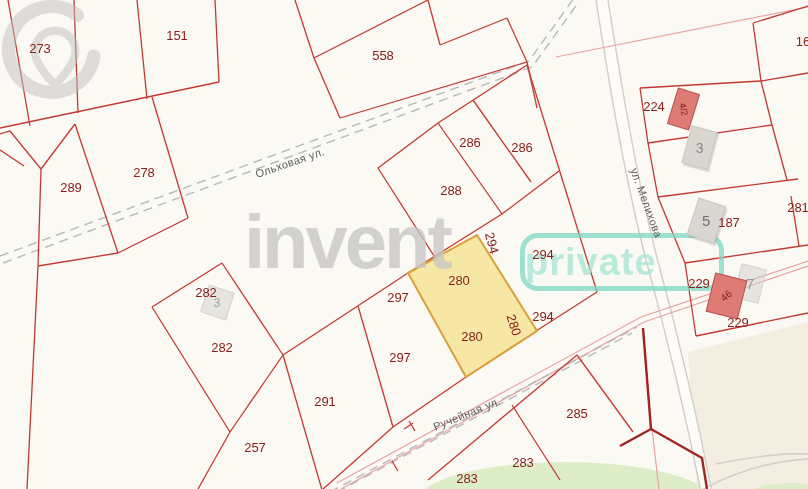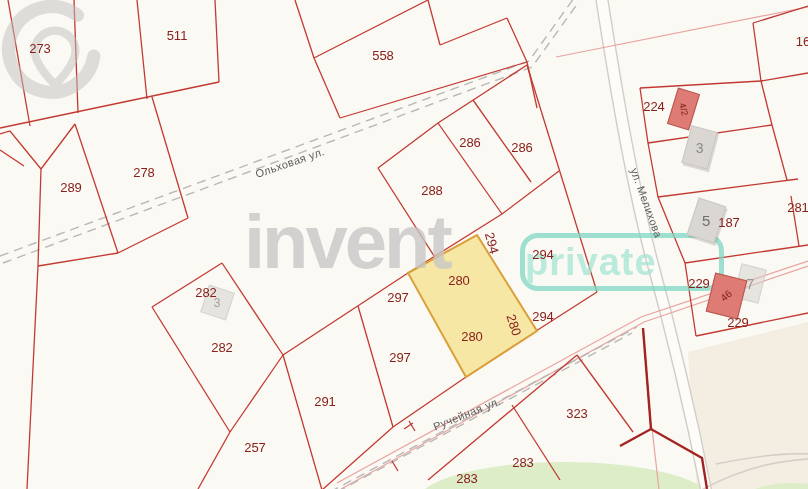--- a/index.html
+++ b/index.html
@@ -162,42 +162,42 @@
       <div class="bldg red" style="left: 710px; top: 276px; width: 31px; height: 38px; transform: rotate(14deg);">
         <span style="font-size: 10px; color: rgb(125, 29, 29); transform: rotate(-55deg);">46</span>
       </div>
       <div class="bldg red" style="left: 672px; top: 90px; width: 21px; height: 36px; transform: rotate(17deg);">
         <span style="font-size: 9px; color: rgb(125, 29, 29); transform: rotate(60deg);">4/2</span>
       </div>
     </div>
 
   <div class="labels">
       <span class="lbl parcel" style="left: 40px; top: 48px; transform: translate(-50%, -50%) rotate(0deg);">273</span>
-      <span class="lbl parcel" style="left: 177px; top: 35px; transform: translate(-50%, -50%) rotate(0deg);">511</span>
+      <span class="lbl parcel" style="left: 177px; top: 35px; transform: translate(-50%, -50%) rotate(0deg);">151</span>
       <span class="lbl parcel" style="left: 383px; top: 55px; transform: translate(-50%, -50%) rotate(0deg);">558</span>
       <span class="lbl parcel" style="left: 71px; top: 187px; transform: translate(-50%, -50%) rotate(0deg);">289</span>
       <span class="lbl parcel" style="left: 144px; top: 172px; transform: translate(-50%, -50%) rotate(0deg);">278</span>
-      <span class="lbl parcel" style="left: 432px; top: 190px; transform: translate(-50%, -50%) rotate(0deg);">288</span>
+      <span class="lbl parcel" style="left: 451px; top: 190px; transform: translate(-50%, -50%) rotate(0deg);">288</span>
       <span class="lbl parcel" style="left: 470px; top: 142px; transform: translate(-50%, -50%) rotate(0deg);">286</span>
       <span class="lbl parcel" style="left: 522px; top: 147px; transform: translate(-50%, -50%) rotate(0deg);">286</span>
       <span class="lbl parcel" style="left: 492px; top: 243px; transform: translate(-50%, -50%) rotate(75deg);">294</span>
       <span class="lbl parcel" style="left: 543px; top: 254px; transform: translate(-50%, -50%) rotate(0deg);">294</span>
       <span class="lbl parcel" style="left: 543px; top: 316px; transform: translate(-50%, -50%) rotate(0deg);">294</span>
       <span class="lbl parcel" style="left: 459px; top: 280px; transform: translate(-50%, -50%) rotate(0deg);">280</span>
       <span class="lbl parcel" style="left: 472px; top: 336px; transform: translate(-50%, -50%) rotate(0deg);">280</span>
       <span class="lbl parcel" style="left: 514px; top: 325px; transform: translate(-50%, -50%) rotate(72deg);">280</span>
       <span class="lbl parcel" style="left: 398px; top: 297px; transform: translate(-50%, -50%) rotate(0deg);">297</span>
       <span class="lbl parcel" style="left: 400px; top: 357px; transform: translate(-50%, -50%) rotate(0deg);">297</span>
       <span class="lbl parcel" style="left: 206px; top: 292px; transform: translate(-50%, -50%) rotate(0deg);">282</span>
       <span class="lbl parcel" style="left: 222px; top: 347px; transform: translate(-50%, -50%) rotate(0deg);">282</span>
       <span class="lbl parcel" style="left: 325px; top: 401px; transform: translate(-50%, -50%) rotate(0deg);">291</span>
       <span class="lbl parcel" style="left: 255px; top: 447px; transform: translate(-50%, -50%) rotate(0deg);">257</span>
       <span class="lbl parcel" style="left: 467px; top: 478px; transform: translate(-50%, -50%) rotate(0deg);">283</span>
       <span class="lbl parcel" style="left: 523px; top: 462px; transform: translate(-50%, -50%) rotate(0deg);">283</span>
-      <span class="lbl parcel" style="left: 577px; top: 413px; transform: translate(-50%, -50%) rotate(0deg);">323</span>
+      <span class="lbl parcel" style="left: 577px; top: 413px; transform: translate(-50%, -50%) rotate(0deg);">285</span>
       <span class="lbl parcel" style="left: 654px; top: 106px; transform: translate(-50%, -50%) rotate(0deg);">224</span>
       <span class="lbl parcel" style="left: 729px; top: 222px; transform: translate(-50%, -50%) rotate(0deg);">187</span>
       <span class="lbl parcel" style="left: 798px; top: 207px; transform: translate(-50%, -50%) rotate(0deg);">281</span>
       <span class="lbl parcel" style="left: 699px; top: 283px; transform: translate(-50%, -50%) rotate(0deg);">229</span>
       <span class="lbl parcel" style="left: 738px; top: 322px; transform: translate(-50%, -50%) rotate(0deg);">229</span>
       <span class="lbl parcel" style="left: 803px; top: 41px; transform: translate(-50%, -50%) rotate(0deg);">16</span>
       <span class="lbl street" style="left: 290px; top: 163px; transform: translate(-50%, -50%) rotate(-19deg);">Ольховая ул.</span>
       <span class="lbl street" style="left: 646px; top: 203px; transform: translate(-50%, -50%) rotate(70deg);">ул. Мелихова</span>
       <span class="lbl street" style="left: 467px; top: 414px; transform: translate(-50%, -50%) rotate(-22deg);">Ручейная ул.</span>
     </div>

